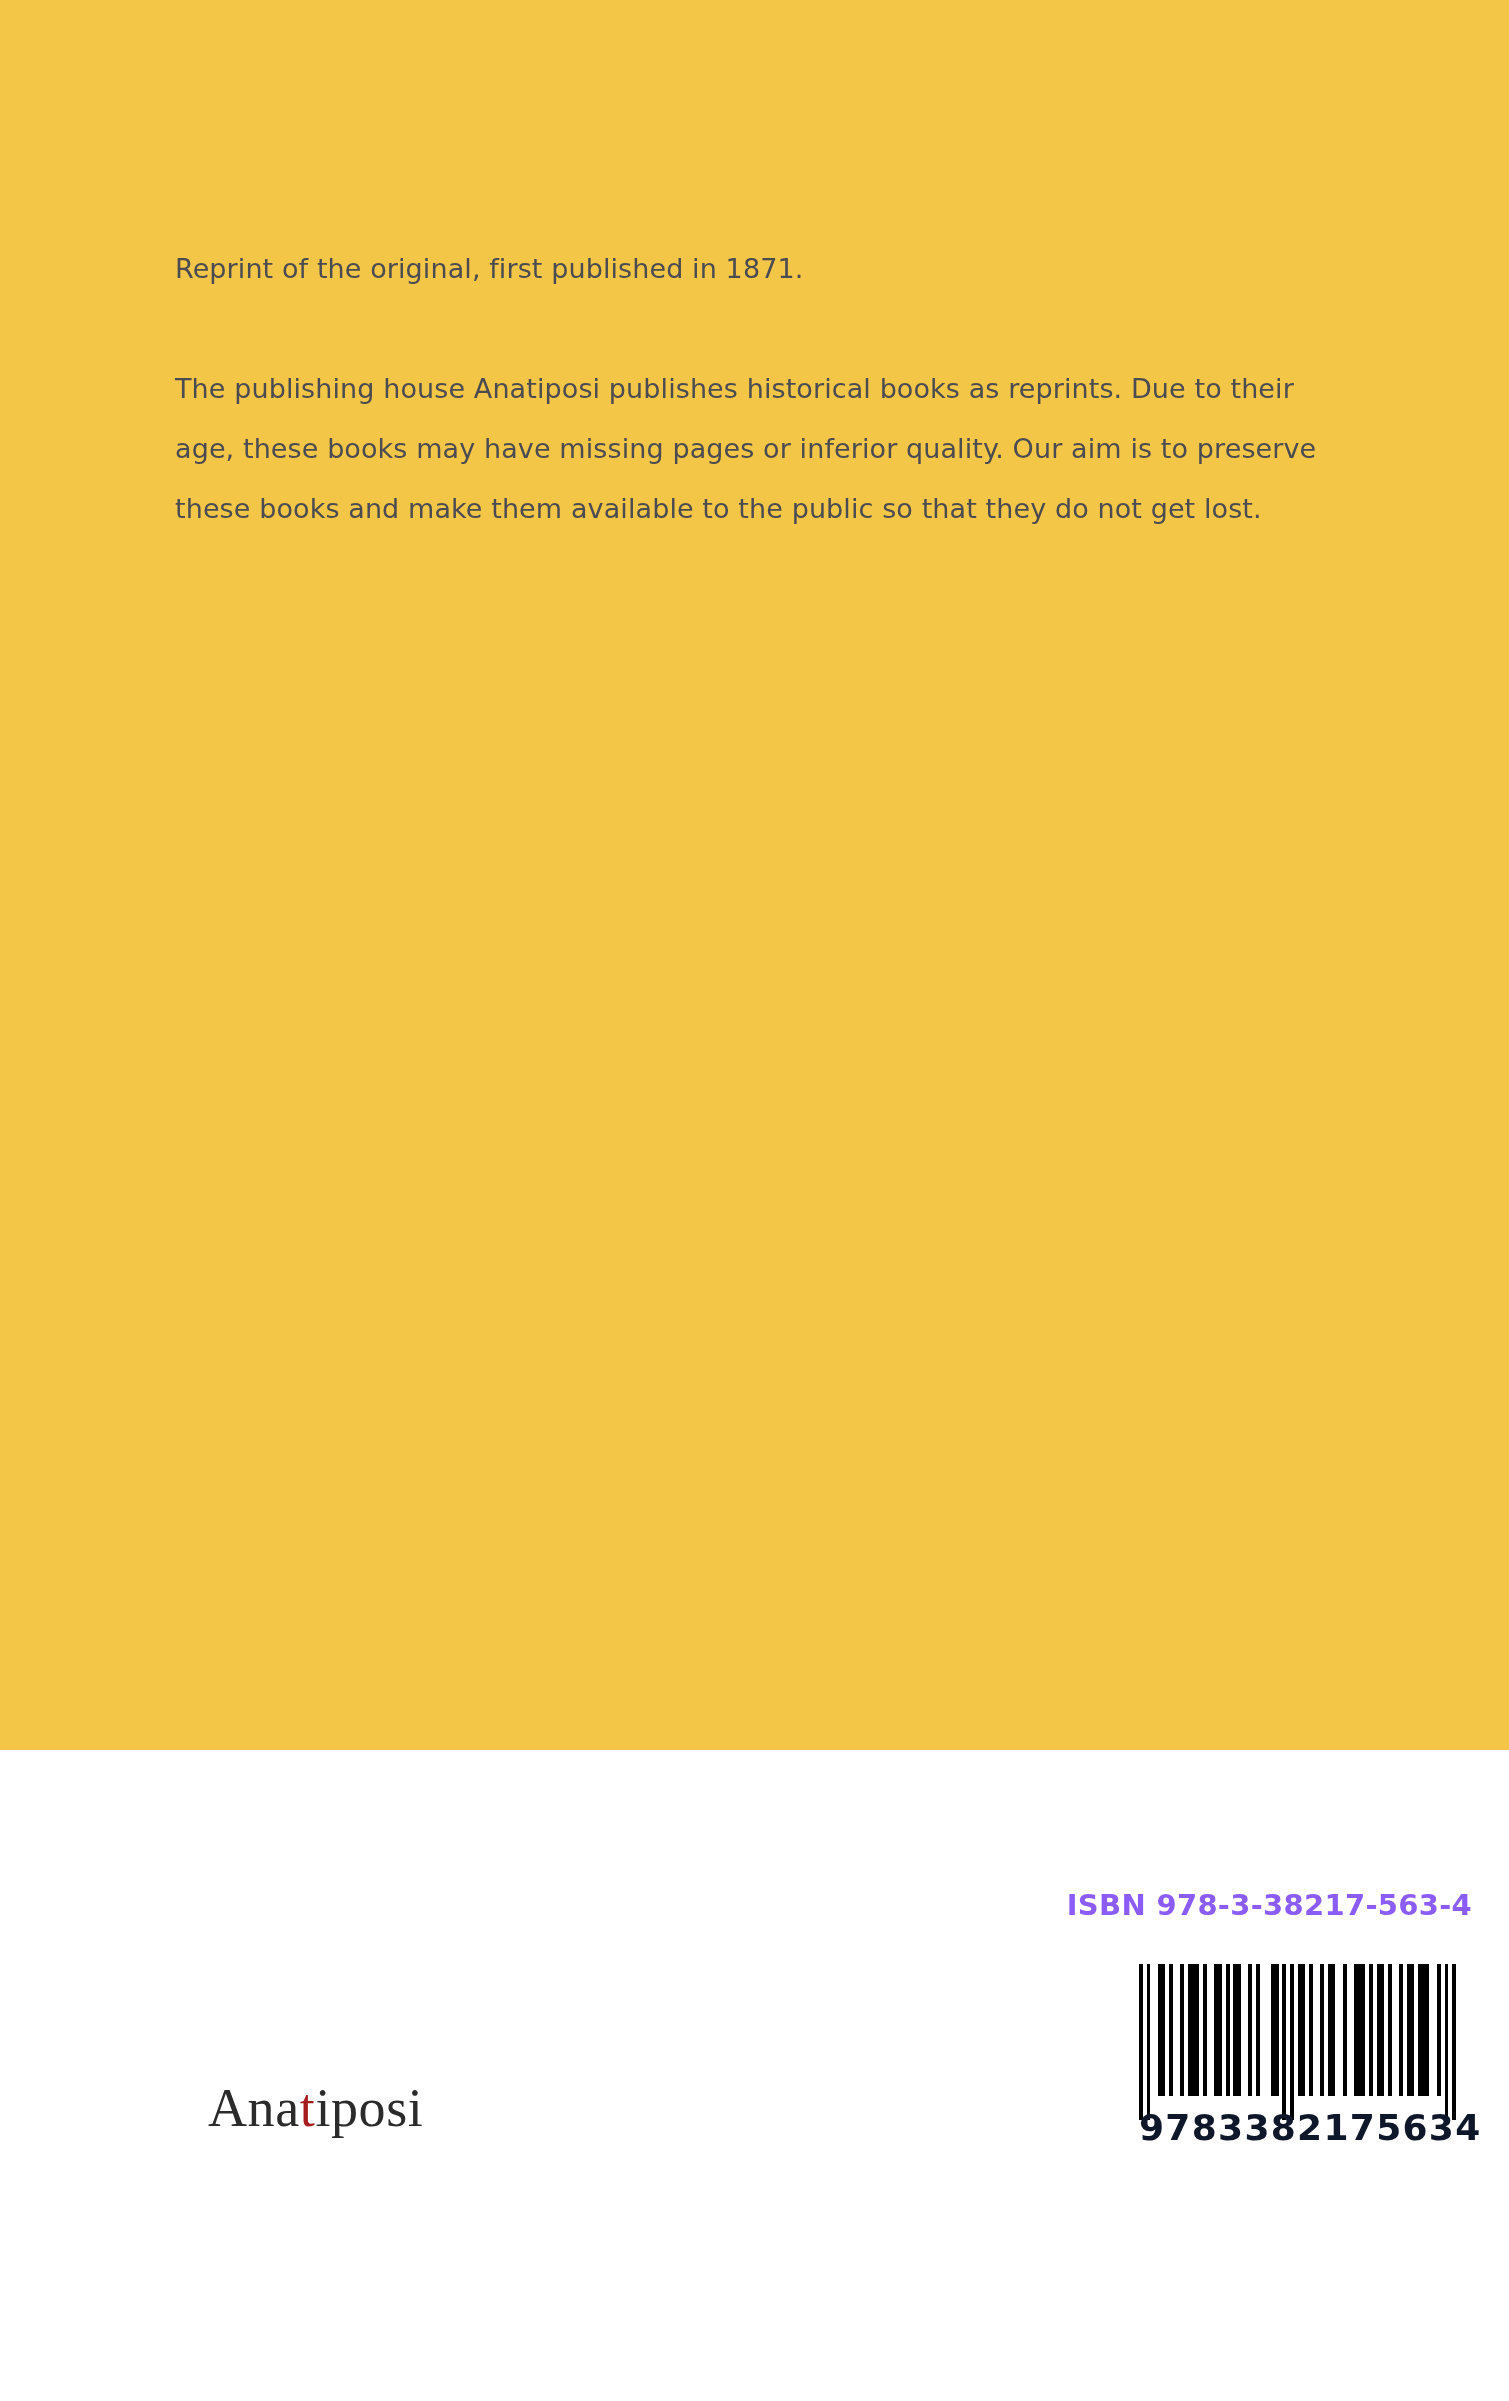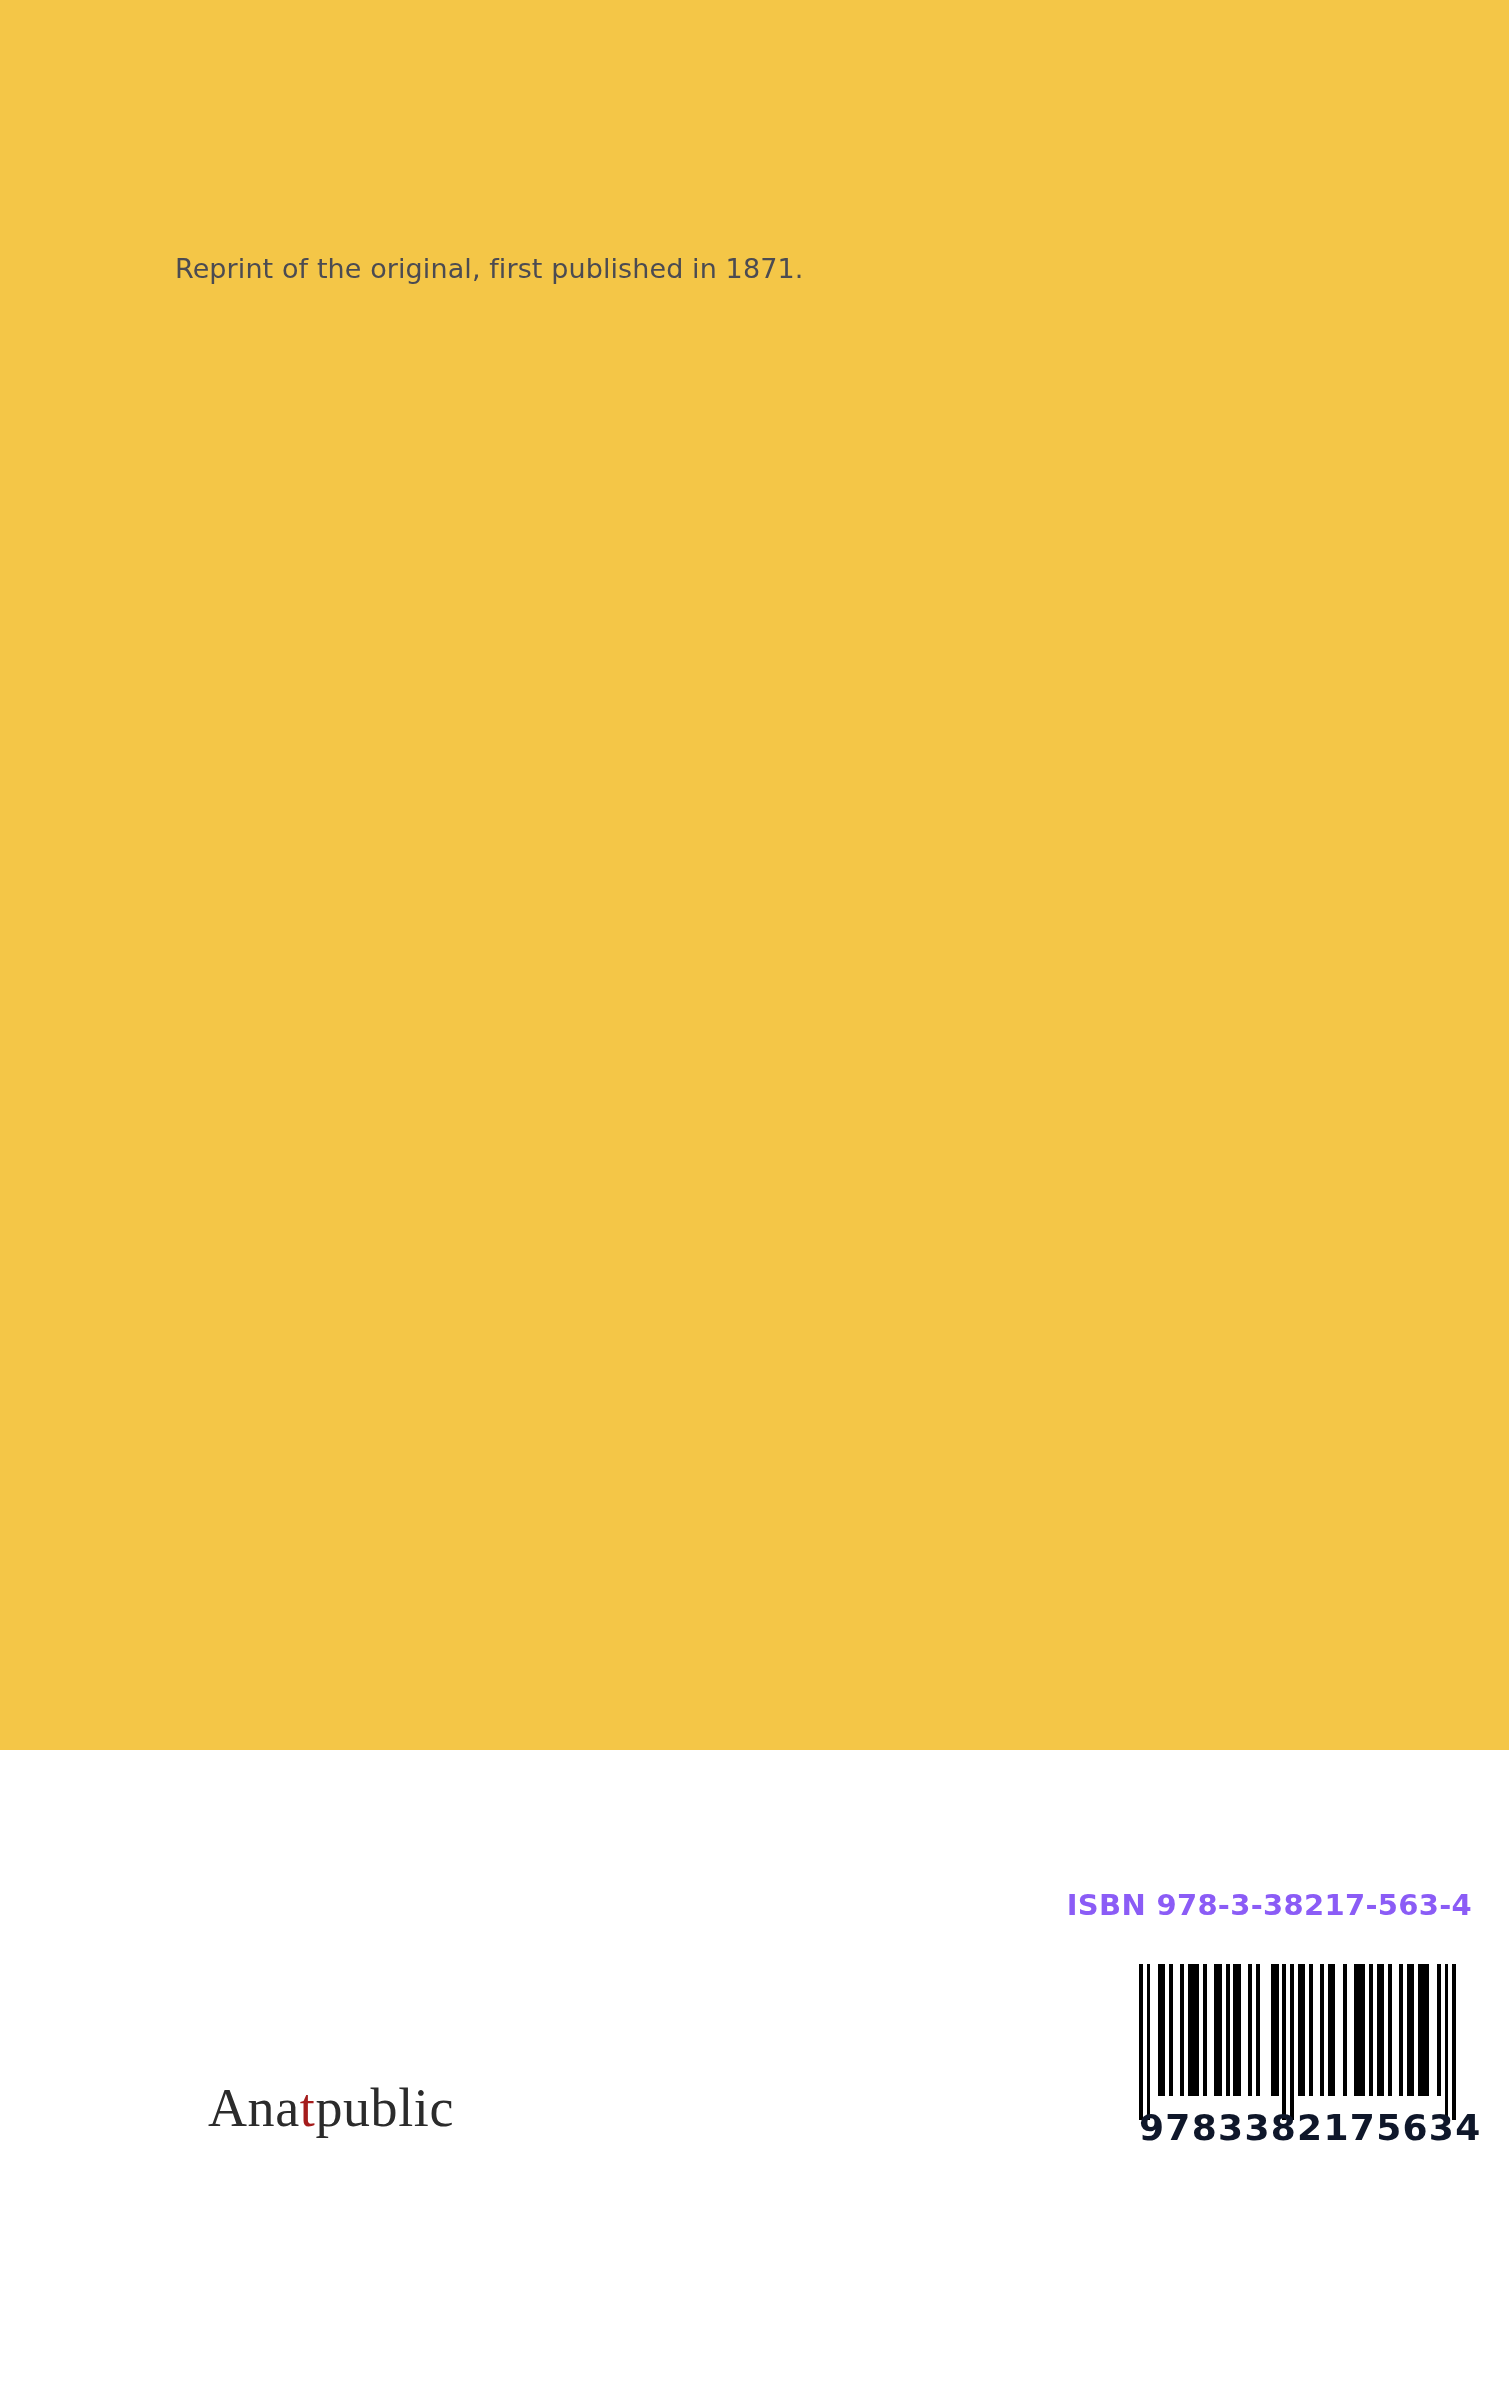--- a/index.html
+++ b/index.html
@@ -130,20 +130,21 @@
   }
 </style>
 </head>
 <body>
 
 <div class="cover">
 
   <div class="yellow-panel">
     <div class="blurb">
       <p class="reprint-line">Reprint of the original, first published in 1871.</p>
+      <p>The publishing house Anatiposi publishes historical books as reprints. Due to their age, these books may have missing pages or inferior quality. Our aim is to preserve these books and make them available to the public so that they do not get lost.</p>
     </div>
   </div>
 
   <div class="bottom-area">
 
     <div class="isbn-text">ISBN 978-3-38217-563-4</div>
 
     <div class="barcode">
       <div class="barcode-bars">
         <i class="tall" style="width:3.8px"></i>
@@ -203,18 +204,18 @@
         <i style="width:3.8px"></i>
           <i class="gap" style="width:3.8px"></i>
         <i class="tall" style="width:3.8px"></i>
           <i class="gap" style="width:3.8px"></i>
           <i class="tall" style="width:3.8px"></i>
       </div>
       <div class="barcode-number">9783382175634</div>
     </div>
 
     <div class="publisher-logo">
-      <span>Ana</span><span class="accent">t</span><span>public</span>
+      <span>Ana</span><span class="accent">t</span><span>iposi</span>
     </div>
 
   </div>
 </div>
 
 
 </body></html>

